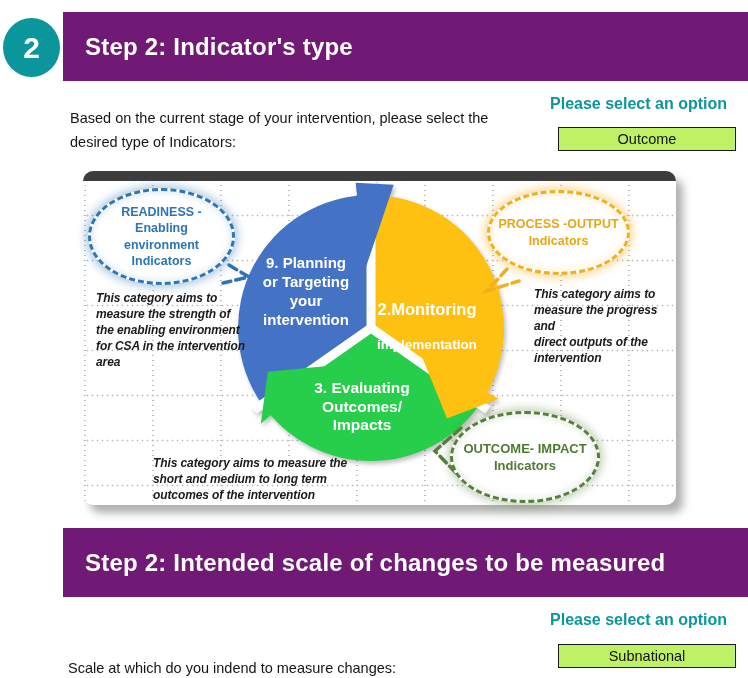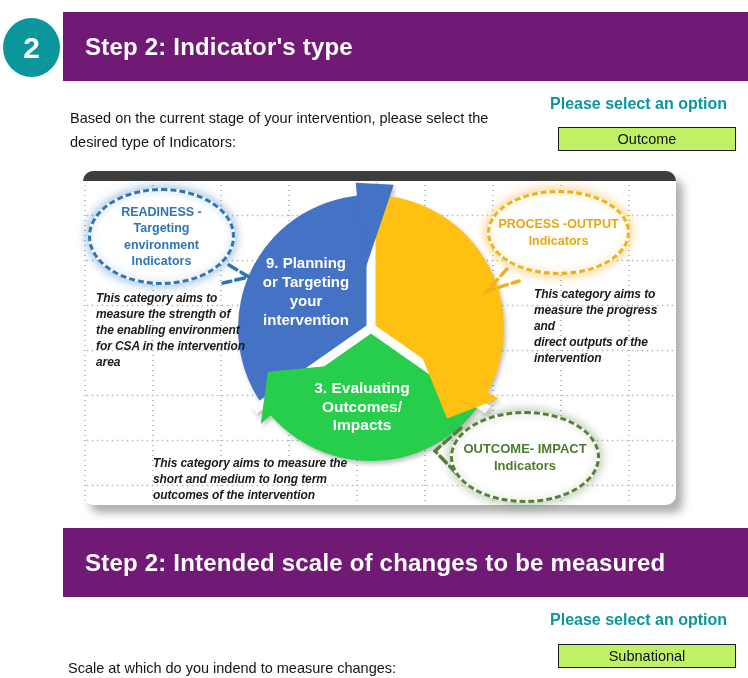--- a/index.html
+++ b/index.html
@@ -127,39 +127,43 @@
 
     <path d="M146,84 L166,96 L140,102" stroke="#2E75B6" stroke-width="3.5" stroke-dasharray="9 5" stroke-linecap="round" fill="none"></path>
     <path d="M424,88 L404,110 L436,100" stroke="#F2B01E" stroke-width="3.5" stroke-dasharray="9 5" stroke-linecap="round" fill="none"></path>
     <path d="M378,247 L352,270 L374,293" stroke="#567F3A" stroke-width="3.5" stroke-dasharray="9 5" stroke-linecap="round" fill="none"></path>
   </svg>
 
   <div class="seg" id="seg1">9. Planning
 or Targeting
 your
 intervention</div>
+  <div class="seg" id="seg2">
+    <span class="l1">2.Monitoring</span>
+    <span class="l2">implementation</span>
+  </div>
   <div class="seg" id="seg3">3. Evaluating
 Outcomes/
 Impacts</div>
 
   <div class="note" id="note1">This category aims to
 measure the strength of
 the enabling environment
 for CSA in the intervention
 area</div>
   <div class="note" id="note2">This category aims to
 measure the progress  and
 direct outputs of the
 intervention</div>
   <div class="note" id="note3">This category aims to measure the
 short and medium to long term
 outcomes of the intervention</div>
 
   <div class="bubble" id="bubble1">READINESS -
-Targeting
+Enabling
 environment
 Indicators</div>
   <div class="bubble" id="bubble2">PROCESS -OUTPUT
 Indicators</div>
   <div class="bubble" id="bubble3">OUTCOME- IMPACT
 Indicators</div>
 </div>
 
 <div class="bar" id="bar2">
   <span>Step 2: Intended scale of changes to be measured</span>

